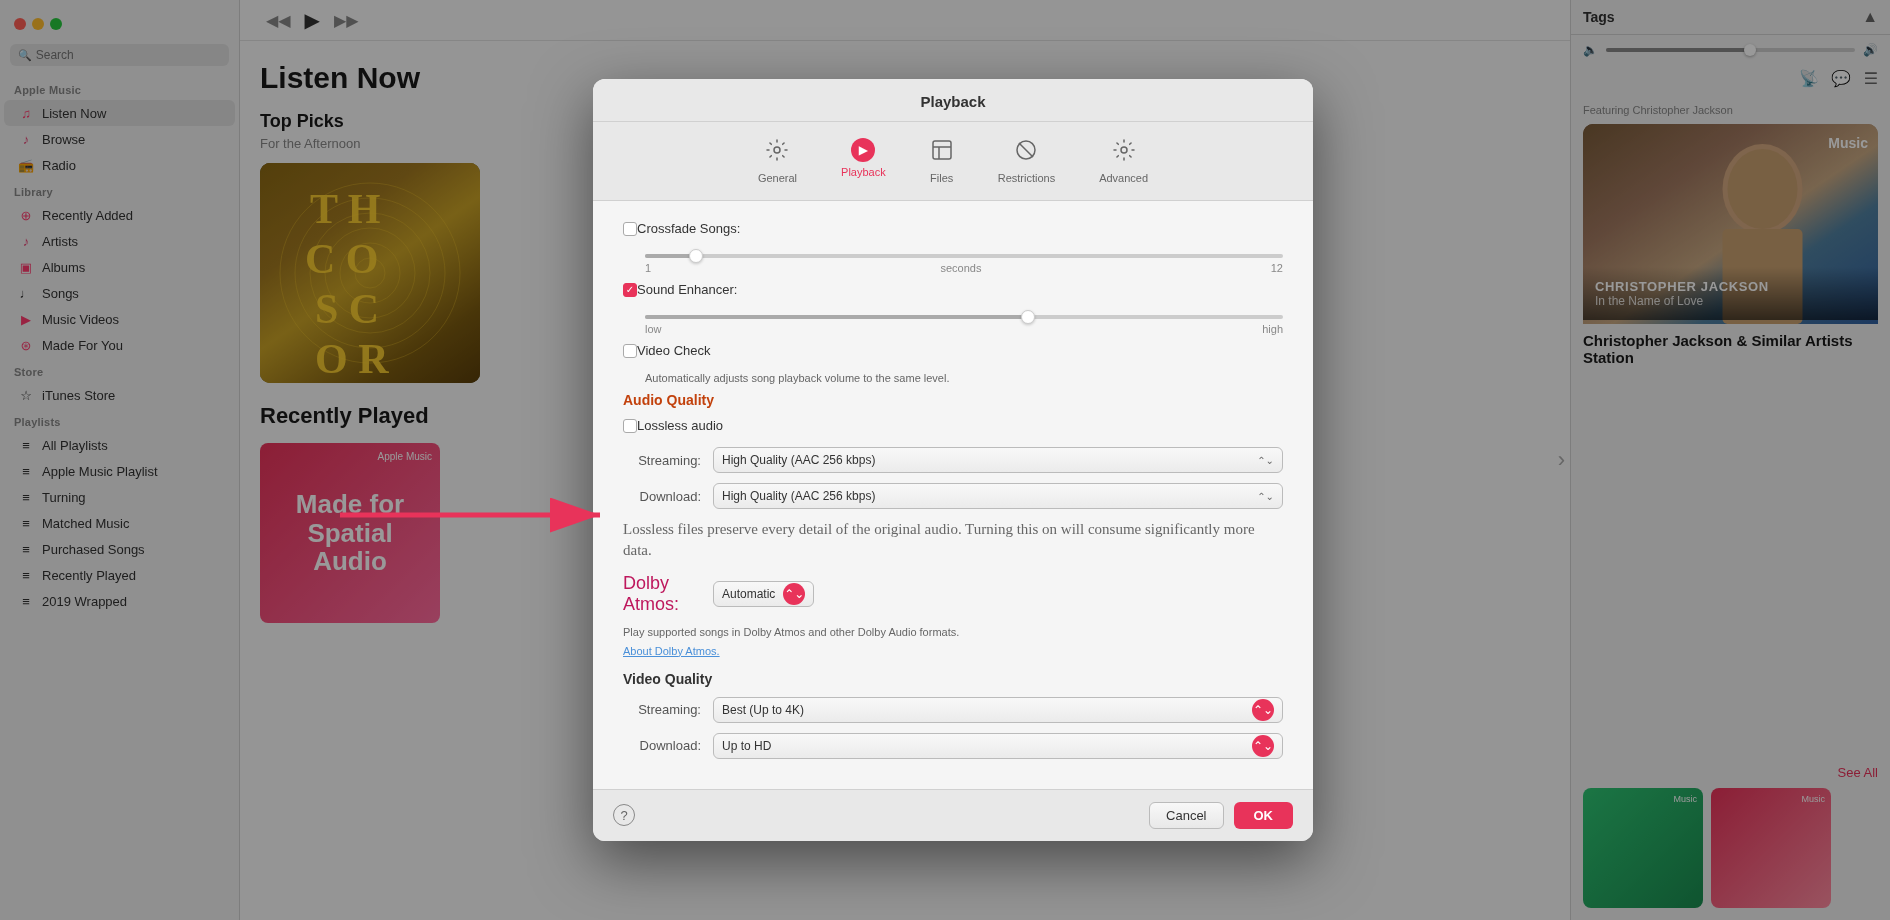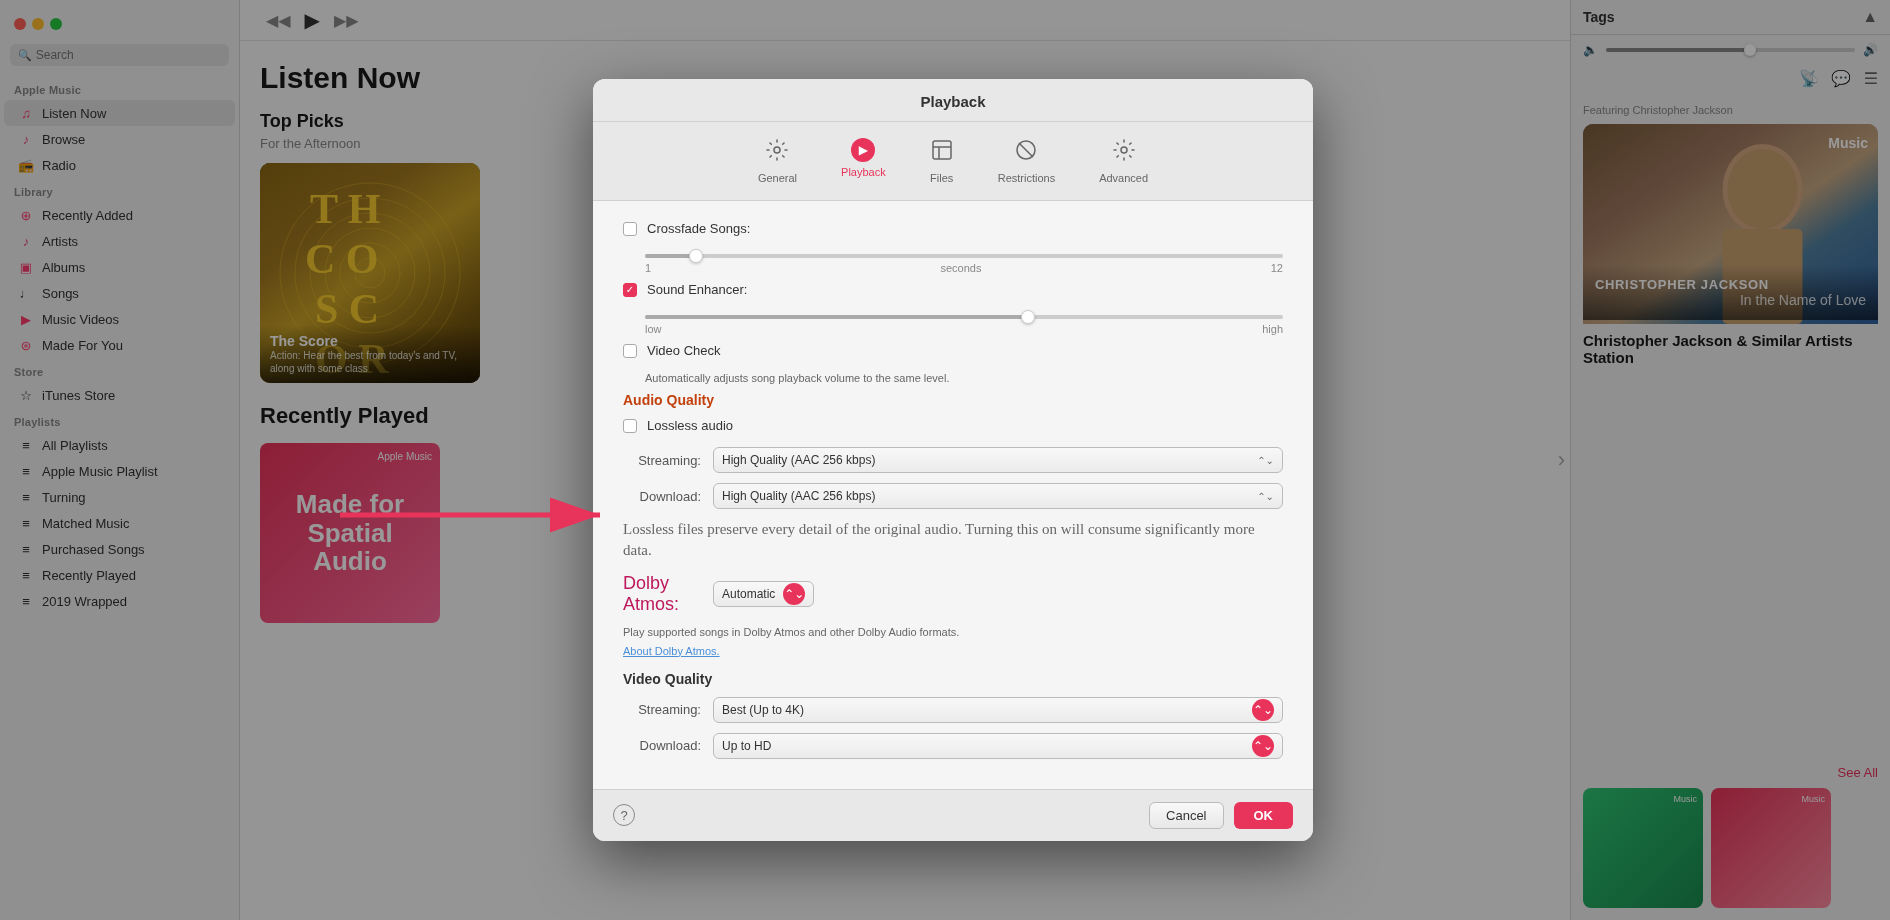--- a/index.html
+++ b/index.html
@@ -369,22 +369,21 @@
 
     .artist-name {
       color: white;
       font-size: 13px;
       font-weight: 700;
       letter-spacing: 0.05em;
     }
 
     .artist-album {
       color: rgba(255,255,255,0.8);
-      font-size: 14px;
-      text-align: right;
+      font-size: 12px;
     }
 
     .artist-station-name {
       font-size: 15px;
       font-weight: 700;
       color: #1a1a1a;
       padding: 8px 0 4px 0;
     }
 
     .see-all-link {
@@ -499,21 +498,20 @@
 
     .modal-body {
       padding: 20px 30px;
       background: #f5f5f5;
     }
 
     .form-row {
       display: flex;
       align-items: center;
       margin-bottom: 14px;
-      gap: 10px;
     }
 
     .form-row label {
       display: flex;
       align-items: center;
       gap: 8px;
       font-size: 13px;
       color: #333;
       font-weight: 500;
     }
@@ -920,24 +918,20 @@
                 <circle cx="110" cy="110" r="60" fill="none" stroke="rgba(255,210,50,0.3)" stroke-width="1"></circle>
                 <circle cx="110" cy="110" r="45" fill="none" stroke="rgba(255,210,50,0.3)" stroke-width="1"></circle>
                 <circle cx="110" cy="110" r="30" fill="none" stroke="rgba(255,210,50,0.3)" stroke-width="1"></circle>
                 <circle cx="110" cy="110" r="15" fill="none" stroke="rgba(255,210,50,0.3)" stroke-width="1"></circle>
                 <text x="50" y="60" fill="rgba(255,210,50,0.9)" font-size="42" font-weight="900" font-family="serif">T H</text>
                 <text x="45" y="110" fill="rgba(255,210,50,0.9)" font-size="42" font-weight="900" font-family="serif">C O</text>
                 <text x="55" y="160" fill="rgba(255,210,50,0.9)" font-size="42" font-weight="900" font-family="serif">S C</text>
                 <text x="55" y="210" fill="rgba(255,210,50,0.9)" font-size="42" font-weight="900" font-family="serif">O R</text>
               </svg>
             </div>
-            <div class="score-text" style="position:absolute;bottom:0;left:0;right:0;padding:8px 10px;background:linear-gradient(to top,rgba(0,0,0,0.7),transparent);">
-              <div class="album-title" style="color:white;font-size:14px;font-weight:600;">The Score</div>
-              <div style="color:rgba(255,255,255,0.8);font-size:10px;line-height:1.3">Action: Hear the best from today's and TV, along with some class</div>
-            </div>
           </div>
         </div>
       </div>
 
       <div class="recently-played-title">Recently Played</div>
       <div class="recent-cards">
         <div class="recent-card">
           <div class="recent-card-image">
             <div class="apple-music-badge">
               <span class="apple-logo"></span>

